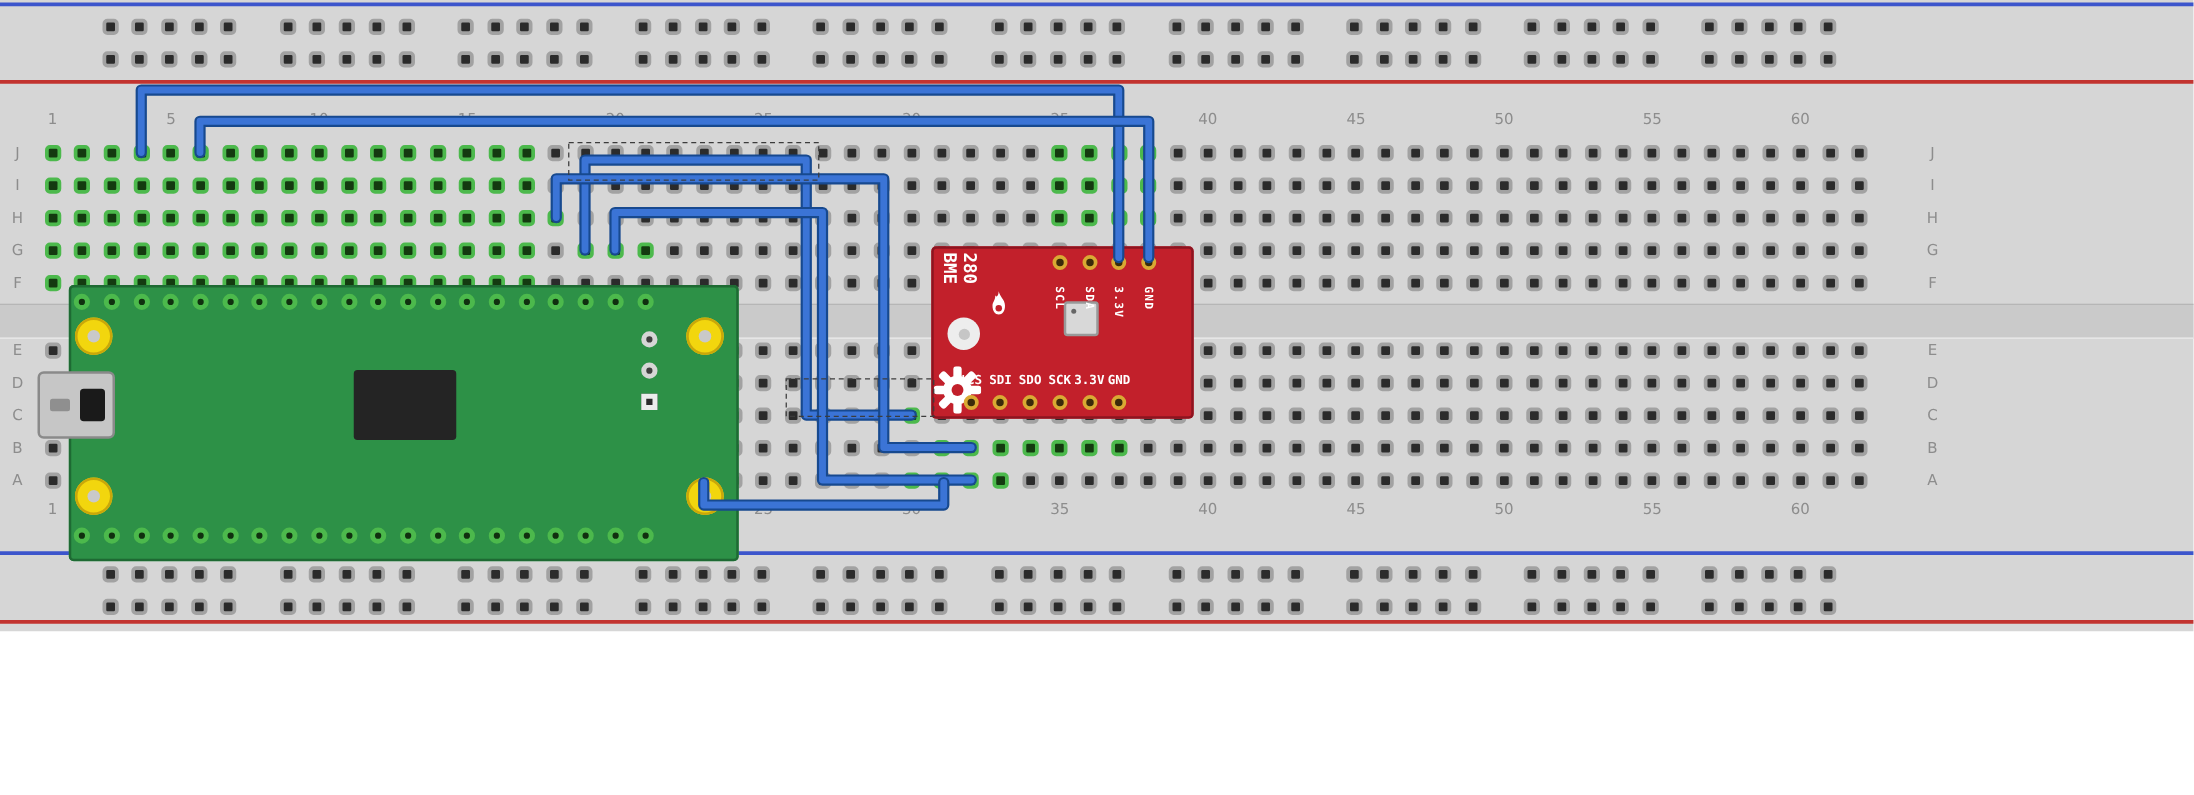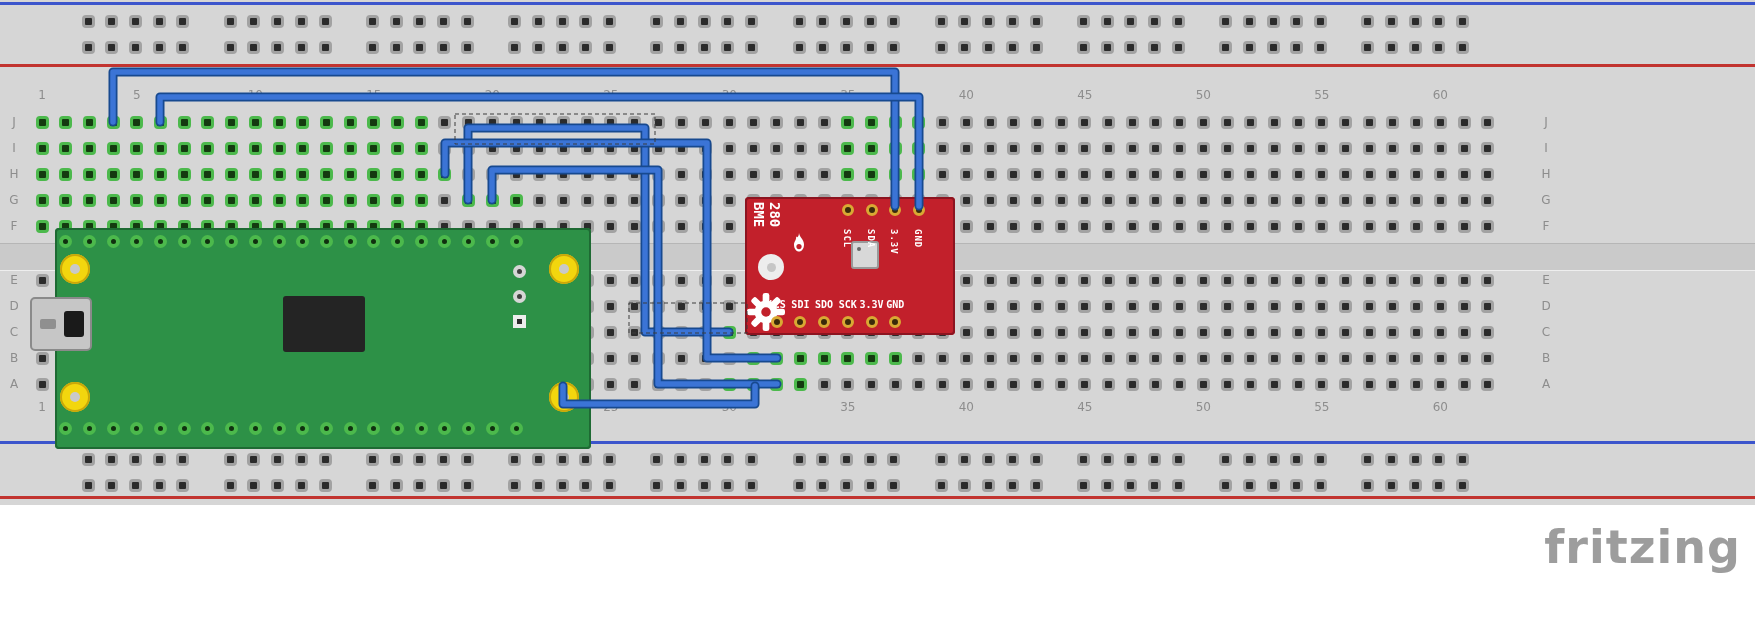--- a/index.html
+++ b/index.html
@@ -1030,14 +1030,13 @@
         <polyline points="492,200 492,170 658,170 658,384 777,384" fill="none" stroke="#17498f" stroke-width="9" stroke-linecap="round" stroke-linejoin="round"></polyline>
         <polyline points="492,200 492,170 658,170 658,384 777,384" fill="none" stroke="#3b74d6" stroke-width="5.5" stroke-linecap="round" stroke-linejoin="round"></polyline>
       </g>
       <g>
         <polyline points="563,386 563,404 755,404 755,386" fill="none" stroke="#17498f" stroke-width="9" stroke-linecap="round" stroke-linejoin="round"></polyline>
         <polyline points="563,386 563,404 755,404 755,386" fill="none" stroke="#3b74d6" stroke-width="5.5" stroke-linecap="round" stroke-linejoin="round"></polyline>
       </g>
       <rect x="455" y="114" width="200" height="30" fill="none" stroke="#3c3c3c" stroke-width="1" stroke-dasharray="4 3"></rect>
       <rect x="629" y="303" width="118" height="30" fill="none" stroke="#3c3c3c" stroke-width="1" stroke-dasharray="4 3"></rect>
     </svg>
-  <div class="logo">fritzing</div>
 </div>
 
 </body></html>

